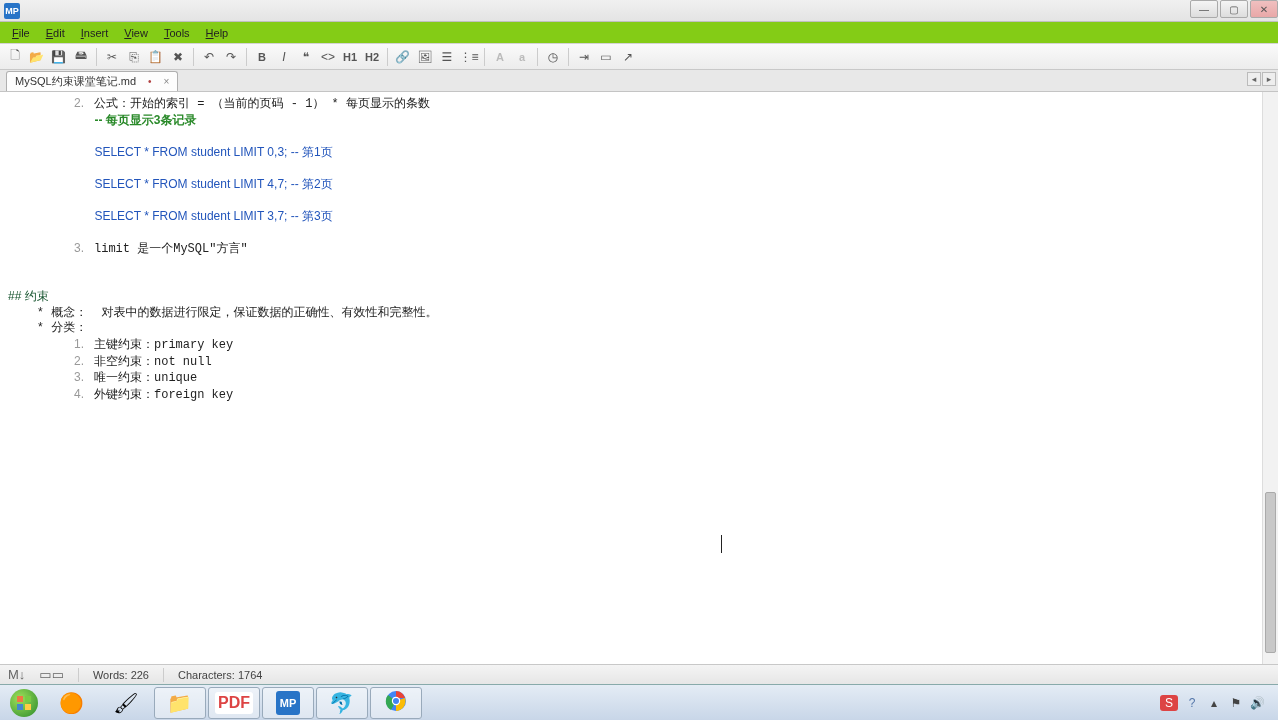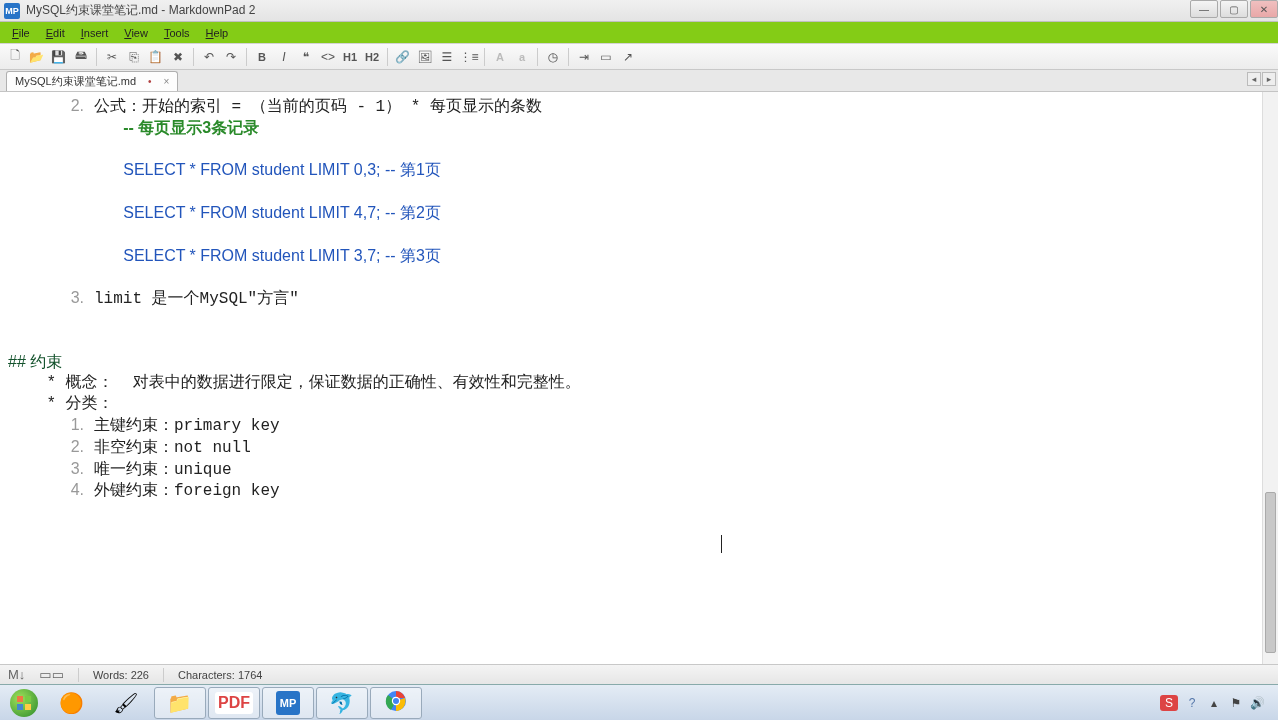--- a/index.html
+++ b/index.html
@@ -27,21 +27,21 @@
 
 .tabbar { height: 22px; background: #e8e8e8; border-bottom: 1px solid #c4c4c4; display: flex; align-items: flex-end; padding-left: 6px; position: relative;}
 .tab { background: #fdfdfd; border: 1px solid #b0b0b0; border-bottom: none; padding: 2px 8px 2px 8px; font-size: 11px; color: #333; display: flex; align-items: center; gap: 12px; border-radius: 3px 3px 0 0;}
 .tab .dot { color: #b04040; font-size: 10px;}
 .tab .close-x { color: #888; font-size: 10px; }
 .tab-nav { position: absolute; right: 2px; top: 2px; display: flex; gap: 1px;}
 .tab-nav-btn { width: 14px; height: 14px; background: #eee; border: 1px solid #bbb; font-size: 9px; display:flex; align-items:center; justify-content:center; color:#666;}
 
 
 .editor-wrap { position: absolute; top: 92px; left: 0; right: 0; bottom: 56px; background: #fff; overflow: hidden; }
-.editor { font-family: Consolas, "Courier New", monospace; font-size: 16px; line-height: 1.3; padding: 4px 8px; white-space: pre; color: #222; }
+.editor { font-family: Consolas, "Courier New", monospace; font-size: 12px; line-height: 1.3; padding: 4px 8px; white-space: pre; color: #222; }
 .ol-num { color: #999; display: inline-block; width: 86px; text-align: right; padding-right: 10px;}
 .comment { color: #2a8a2a; font-weight: bold; }
 .code-blue { color: #2255bb; }
 .heading { color: #14532d; }
 .cursor { display: inline-block; width: 1px; height: 18px; background: #222; vertical-align: text-bottom; margin-left: 1px;}
 
 
 .vscroll { position: absolute; right: 0; top: 92px; bottom: 56px; width: 16px; background: #f2f2f2; border-left: 1px solid #ddd;}
 .vscroll .thumb { position: absolute; left: 2px; right: 2px; top: 70%; height: 28%; background: #c8c8c8; border: 1px solid #aaa; border-radius: 2px;}
 
@@ -57,21 +57,20 @@
 .start-orb { width: 40px; height: 32px; display:flex; align-items:center; justify-content:center;}
 .start-orb .orb { width: 28px; height: 28px; border-radius: 50%; background: radial-gradient(circle at 35% 35%, #9ee05a, #2a8a2a); display:flex; align-items:center; justify-content:center;}
 .tray { margin-left: auto; display: flex; align-items: center; gap: 6px; padding-right: 8px; font-size: 11px; color: #444;}
 .tray-icon { width: 16px; height: 16px; display:flex; align-items:center; justify-content:center; font-size:12px;}
 </style>
 </head>
 <body>
 
 <div class="titlebar">
   <div class="app-icon">MP</div>
-  <div class="title-text">MySQL约束课堂笔记.md - MarkdownPad 2</div>
   <div class="win-controls">
     <div class="win-btn">—</div>
     <div class="win-btn">▢</div>
     <div class="win-btn close">✕</div>
   </div>
 </div>
 
 <div class="menubar">
   <div class="menu-item"><span class="ul">F</span><span aria-label="File">ile</span></div>
   <div class="menu-item"><span class="ul">E</span>dit</div>

